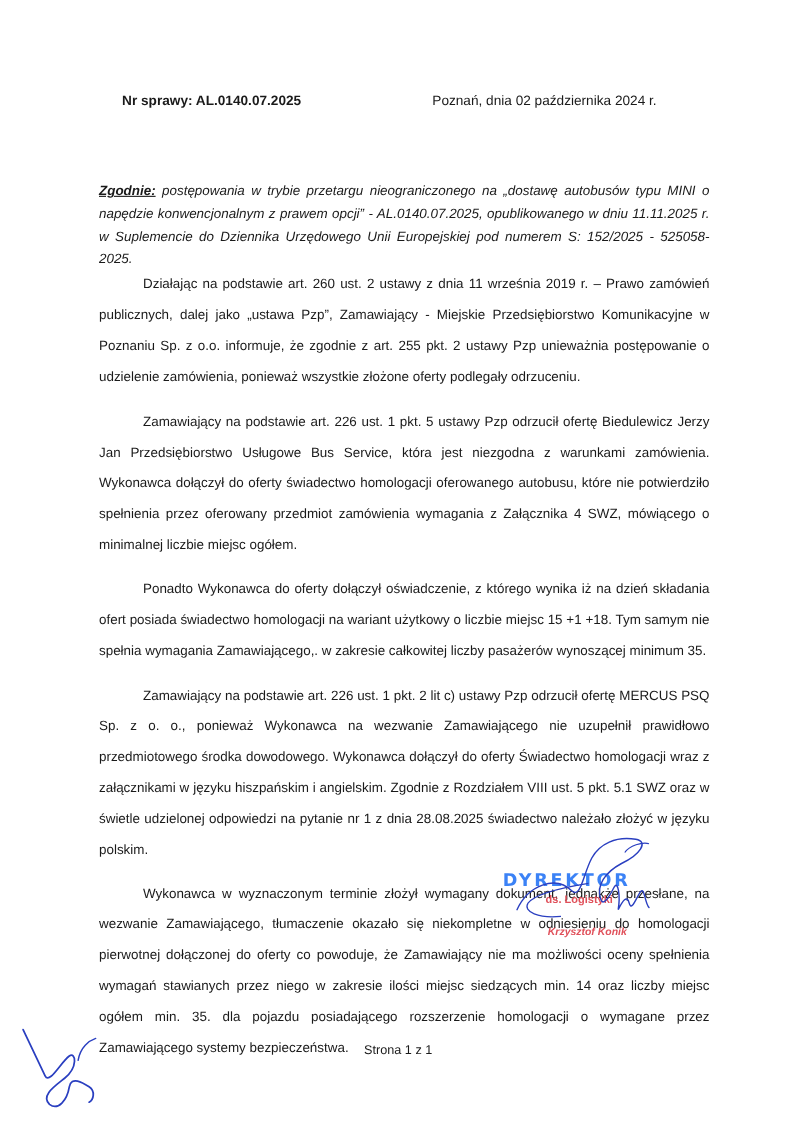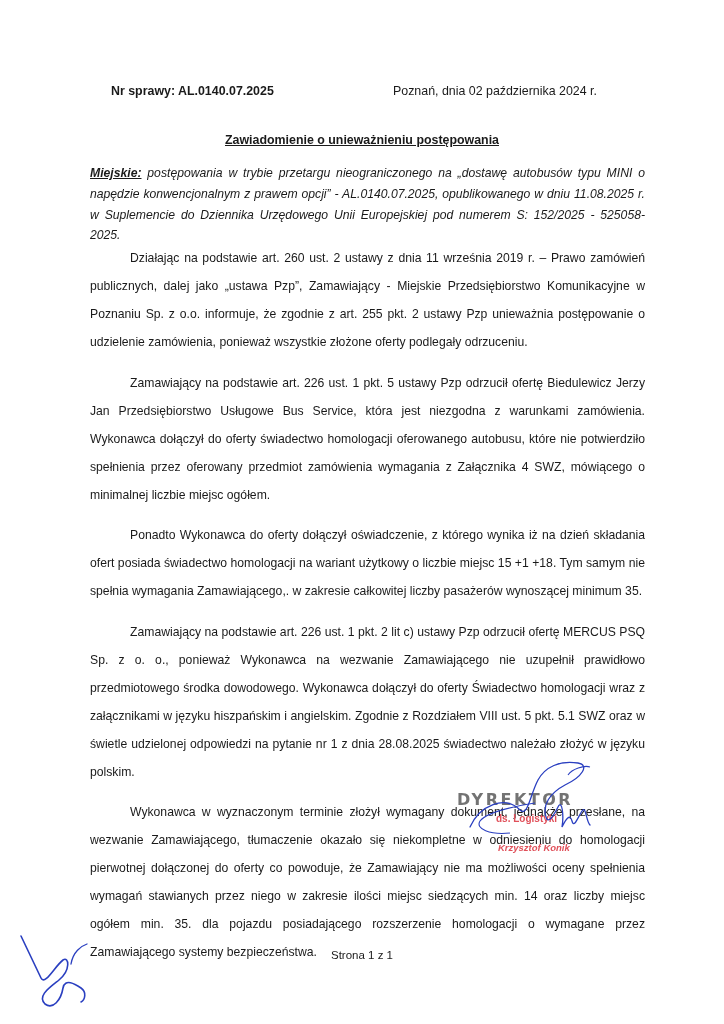--- a/index.html
+++ b/index.html
@@ -89,21 +89,21 @@
       height: 100px;
     }
     .stamp-title {
       position: absolute;
       left: 7px;
       top: 32px;
       font-family: "DejaVu Sans", sans-serif;
       font-weight: bold;
       font-size: 16px;
       letter-spacing: 2.5px;
-      color: #737373;
+      color: #3b82f6;
     }
     .stamp-sub {
       position: absolute;
       left: 46px;
       top: 55px;
       font-size: 10px;
       font-weight: bold;
       color: #e0505a;
     }
     .stamp-name {
@@ -143,23 +143,22 @@
 </head>
 <body>
 
 <div class="page">
 
   <div class="header-row">
     <span class="case-number">Nr sprawy: AL.0140.07.2025</span>
     <span class="place-date">Poznań, dnia 02 października 2024 r.</span>
   </div>
 
-  <div class="doc-title">Zawiadomienie o unieważnieniu postępowania</div>
 
-  <div class="subject"><span class="subject-label">Miejskie:</span><span> postępowania w trybie przetargu nieograniczonego na „dostawę autobusów typu MINI o napędzie konwencjonalnym z prawem opcji” - AL.0140.07.2025, opublikowanego w dniu 11.08.2025 r. w Suplemencie do Dziennika Urzędowego Unii Europejskiej pod numerem S: 152/2025 - 525058-2025.</span></div>
+  <div class="subject"><span class="subject-label">Zgodnie:</span><span> postępowania w trybie przetargu nieograniczonego na „dostawę autobusów typu MINI o napędzie konwencjonalnym z prawem opcji” - AL.0140.07.2025, opublikowanego w dniu 11.11.2025 r. w Suplemencie do Dziennika Urzędowego Unii Europejskiej pod numerem S: 152/2025 - 525058-2025.</span></div>
 
   <div class="body-text">
     <p class="para">Działając na podstawie art. 260 ust. 2 ustawy z dnia 11 września 2019 r. – Prawo zamówień publicznych, dalej jako „ustawa Pzp”, Zamawiający - Miejskie Przedsiębiorstwo Komunikacyjne w Poznaniu Sp. z o.o. informuje, że zgodnie z art. 255 pkt. 2 ustawy Pzp unieważnia postępowanie o udzielenie zamówienia, ponieważ wszystkie złożone oferty podlegały odrzuceniu.</p>
     <p class="para">Zamawiający na podstawie art. 226 ust. 1 pkt. 5 ustawy Pzp odrzucił ofertę Biedulewicz Jerzy Jan Przedsiębiorstwo Usługowe Bus Service, która jest niezgodna z warunkami zamówienia. Wykonawca dołączył do oferty świadectwo homologacji oferowanego autobusu, które nie potwierdziło spełnienia przez oferowany przedmiot zamówienia wymagania z Załącznika 4 SWZ, mówiącego  o minimalnej liczbie miejsc ogółem.</p>
     <p class="para">Ponadto Wykonawca do oferty dołączył oświadczenie, z którego wynika iż na dzień składania ofert posiada świadectwo homologacji na wariant użytkowy o liczbie miejsc 15 +1 +18. Tym samym nie spełnia wymagania Zamawiającego,.  w zakresie całkowitej liczby pasażerów wynoszącej minimum 35.</p>
     <p class="para">Zamawiający na podstawie art. 226 ust. 1 pkt. 2 lit c) ustawy Pzp odrzucił ofertę MERCUS PSQ Sp. z o. o., ponieważ Wykonawca na wezwanie Zamawiającego nie uzupełnił prawidłowo przedmiotowego środka dowodowego. Wykonawca dołączył do oferty Świadectwo homologacji wraz z załącznikami w języku hiszpańskim i angielskim. Zgodnie z Rozdziałem VIII ust. 5 pkt. 5.1 SWZ oraz w świetle udzielonej odpowiedzi na pytanie nr 1 z dnia 28.08.2025 świadectwo należało złożyć w języku polskim.</p>
     <p class="para">Wykonawca w wyznaczonym terminie złożył wymagany dokument, jednakże przesłane, na wezwanie Zamawiającego, tłumaczenie okazało się niekompletne w odniesieniu do homologacji pierwotnej dołączonej do oferty co powoduje, że Zamawiający nie ma możliwości oceny spełnienia wymagań stawianych przez niego w zakresie ilości miejsc siedzących min. 14 oraz liczby miejsc ogółem min. 35. dla pojazdu posiadającego rozszerzenie homologacji o wymagane przez Zamawiającego systemy bezpieczeństwa.</p>
   </div>
 
   <div class="stamp">

